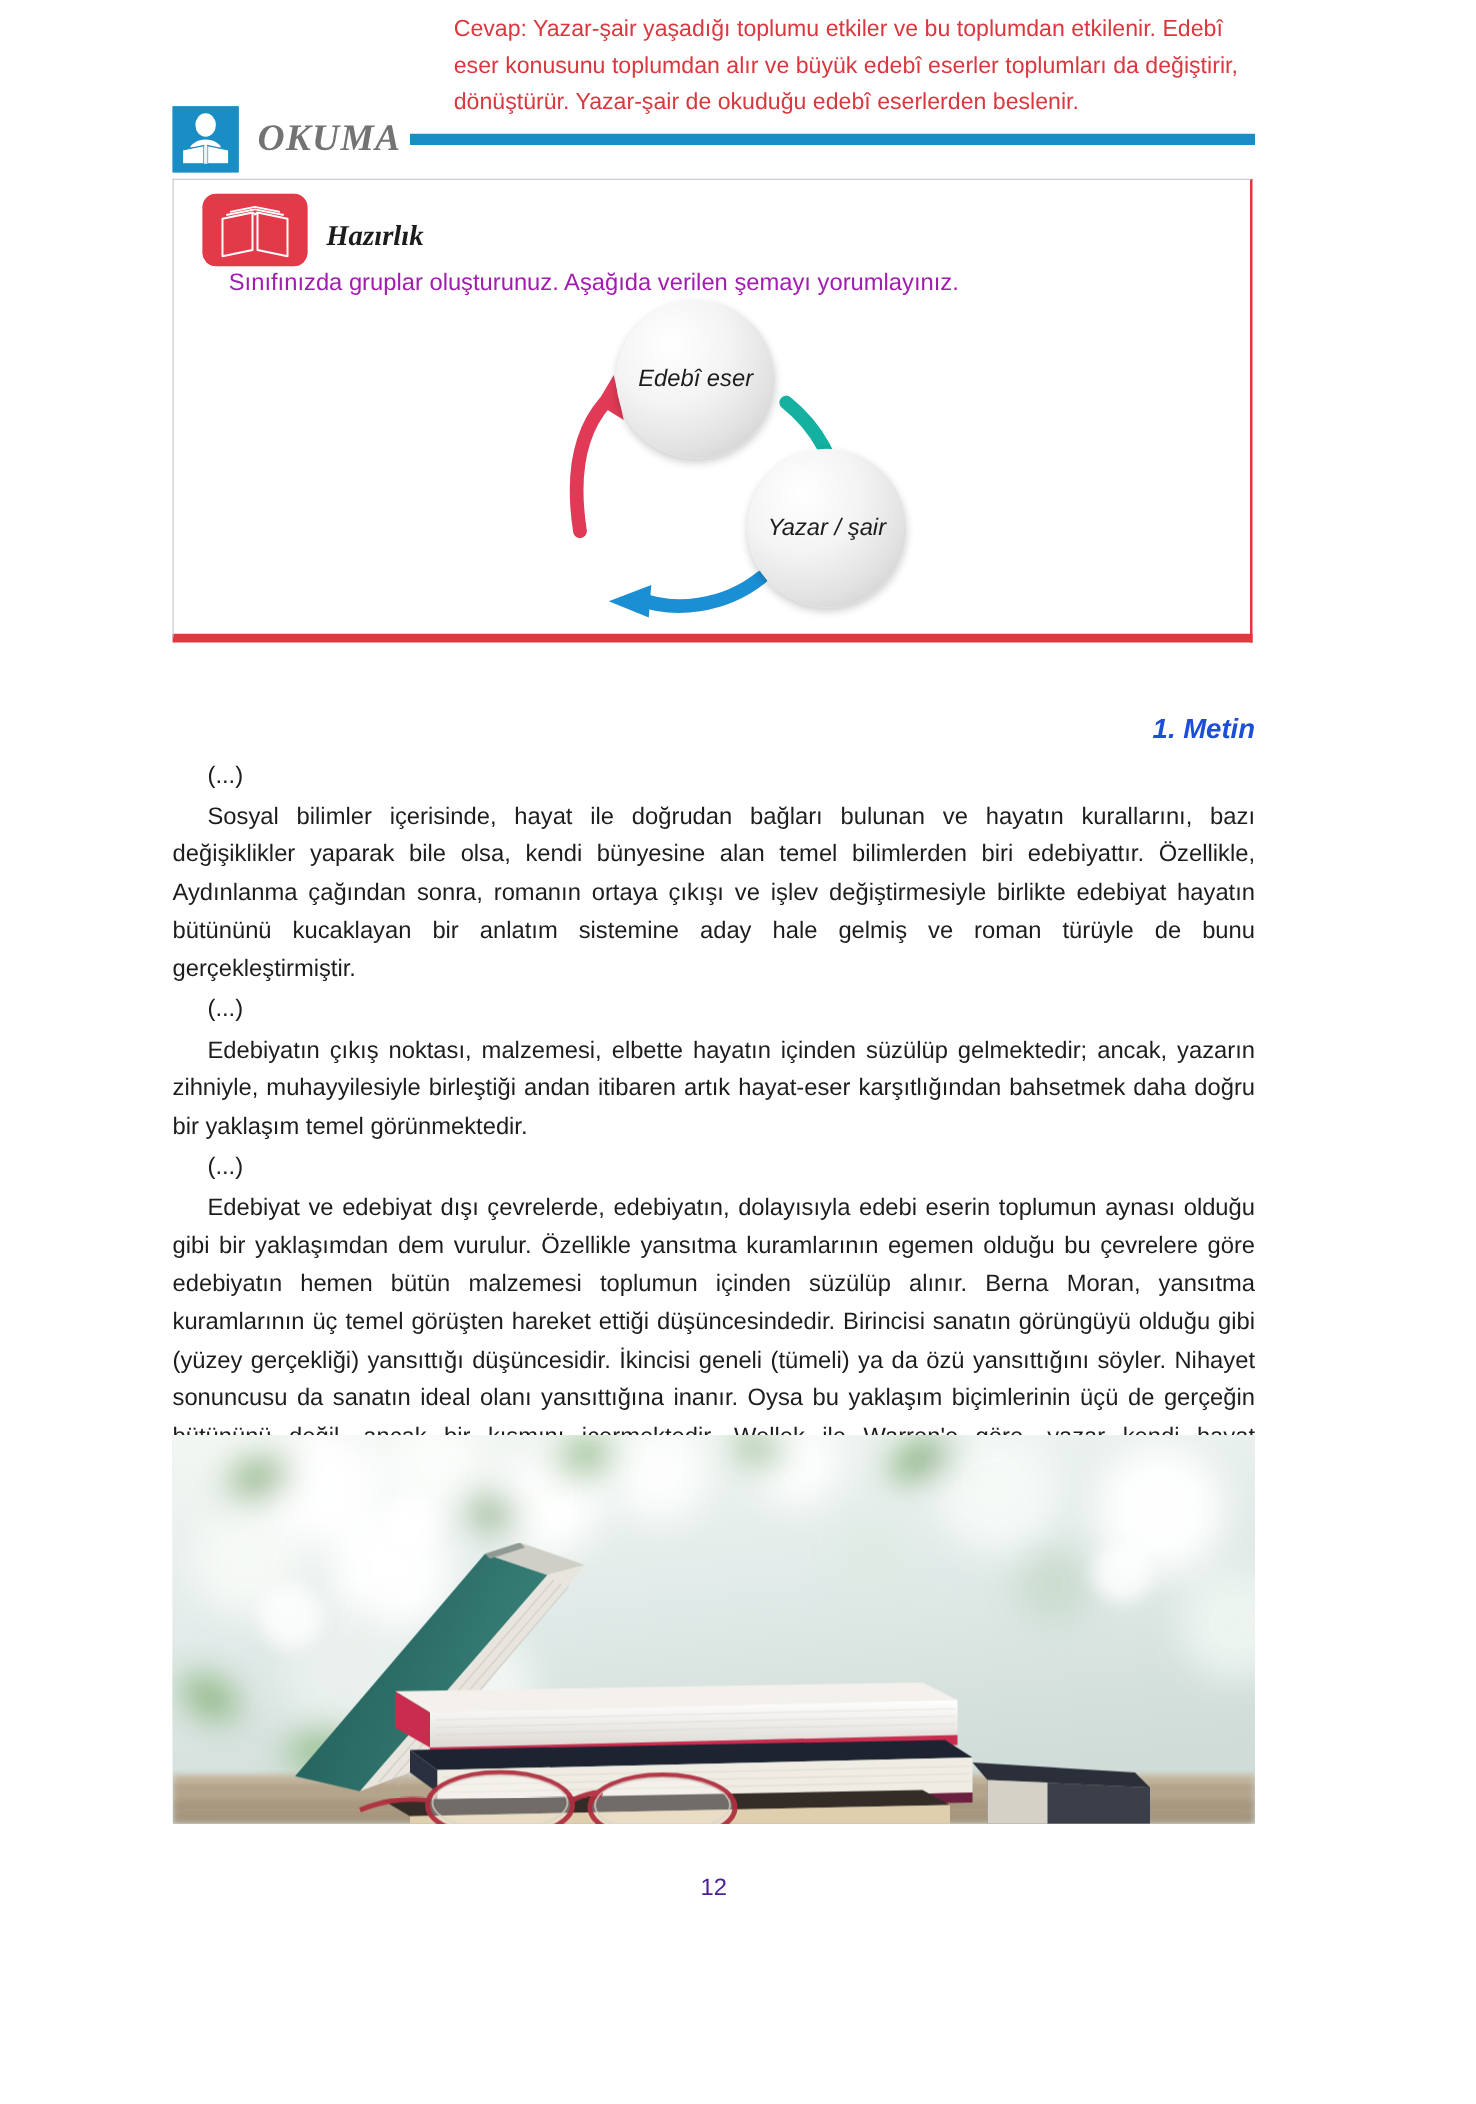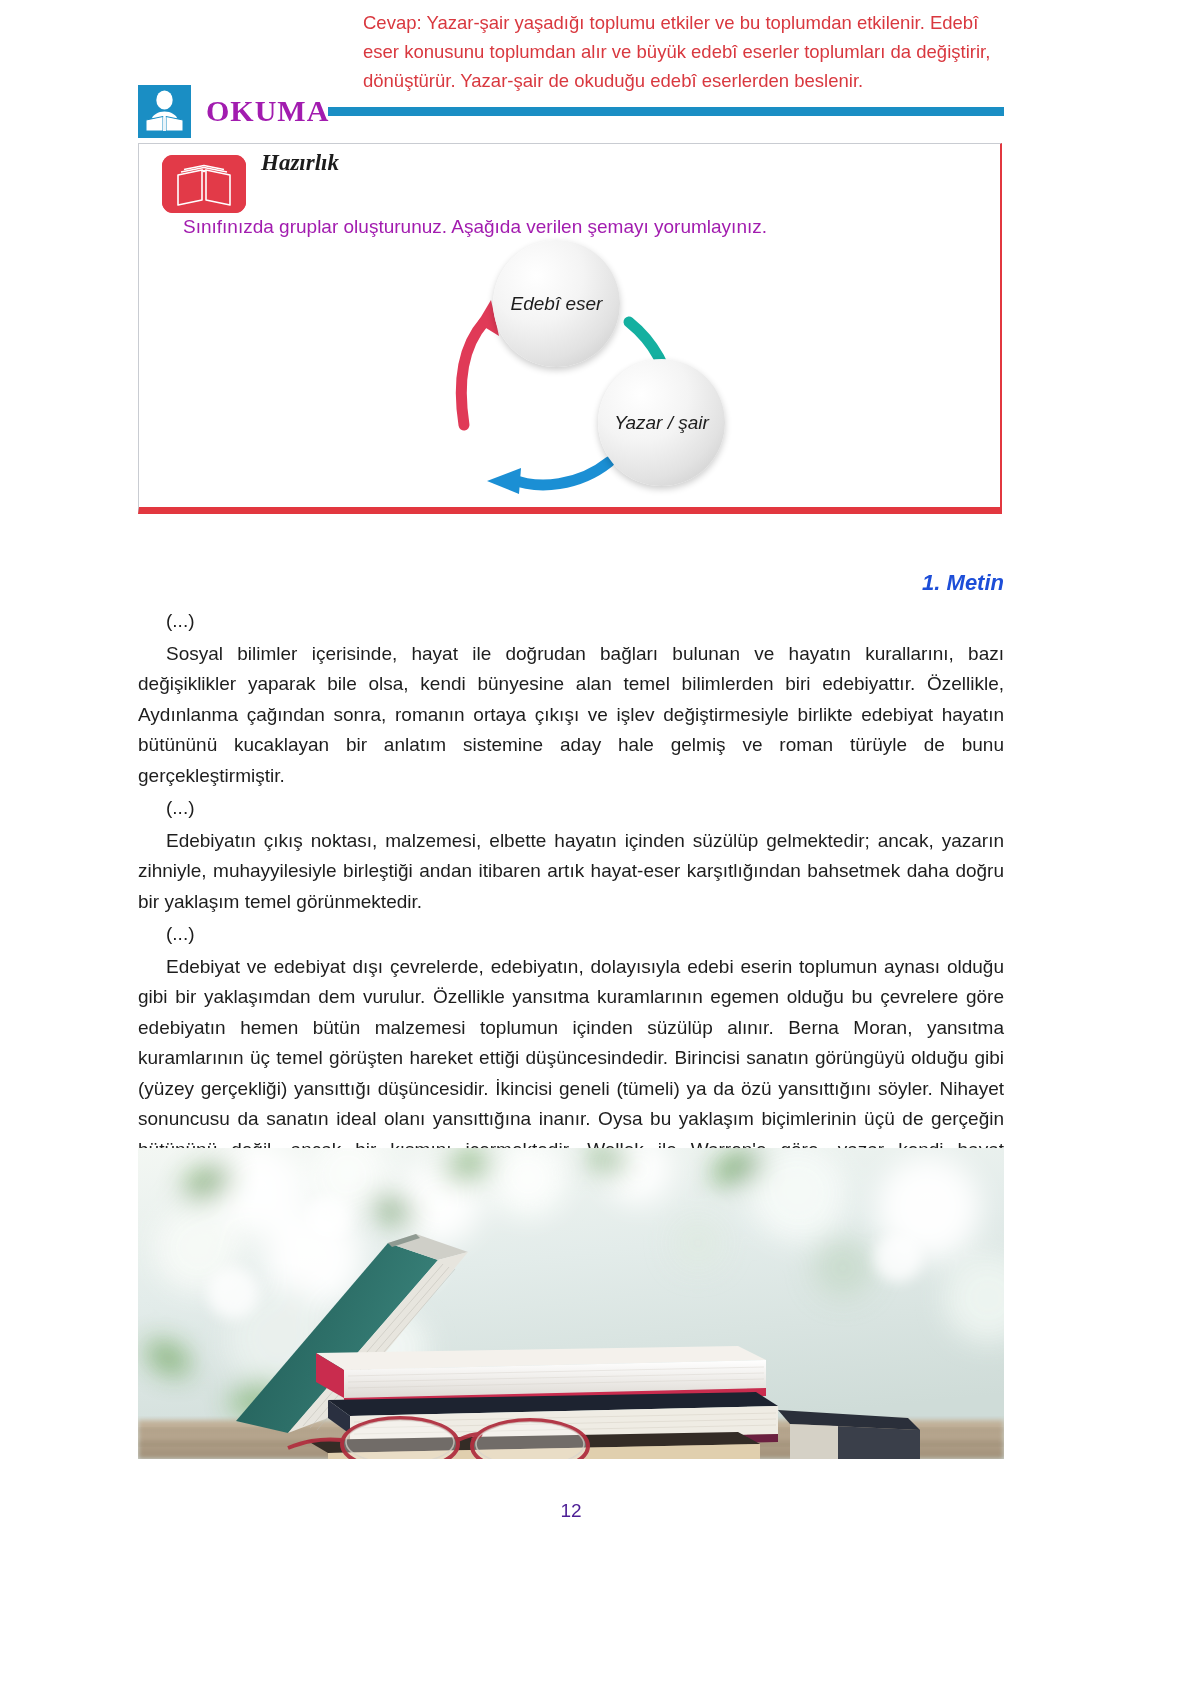--- a/index.html
+++ b/index.html
@@ -41,23 +41,24 @@
     left: 0;
     top: 0;
     width: 53px;
     height: 53px;
     background: #1a8ec4;
   }
   .okuma-label {
     position: absolute;
     left: 68px;
     top: 9px;
-    color: #a21caf;
+    color: #737373;
     font-family: "Liberation Serif", serif;
     font-weight: bold;
+    font-style: italic;
     font-size: 30px;
     letter-spacing: 1px;
   }
   .okuma-rule {
     position: absolute;
     left: 190px;
     top: 22px;
     right: 0;
     height: 9px;
     background: #1a8ec4;
@@ -81,21 +82,21 @@
     left: 23px;
     top: 11px;
     width: 84px;
     height: 58px;
     background: #e23a48;
     border-radius: 11px;
   }
   .hazirlik-title {
     position: absolute;
     left: 122px;
-    top: 6px;
+    top: 32px;
     font-family: "Liberation Serif", serif;
     font-style: italic;
     font-weight: bold;
     font-size: 23px;
     color: #1c1c1c;
     text-align: right;
   }
   .hazirlik-instruction {
     position: absolute;
     left: 44px;

